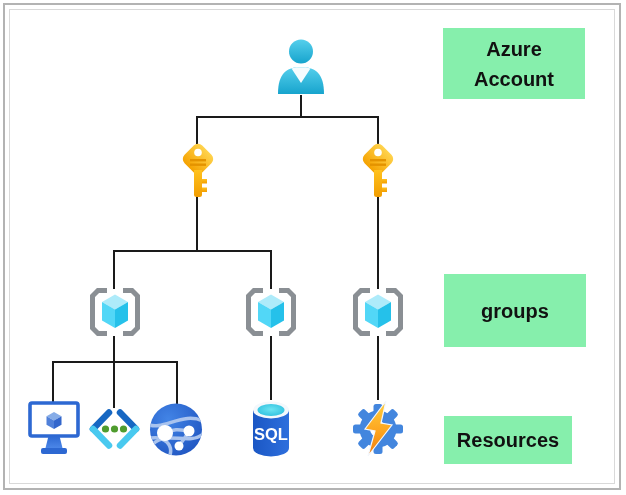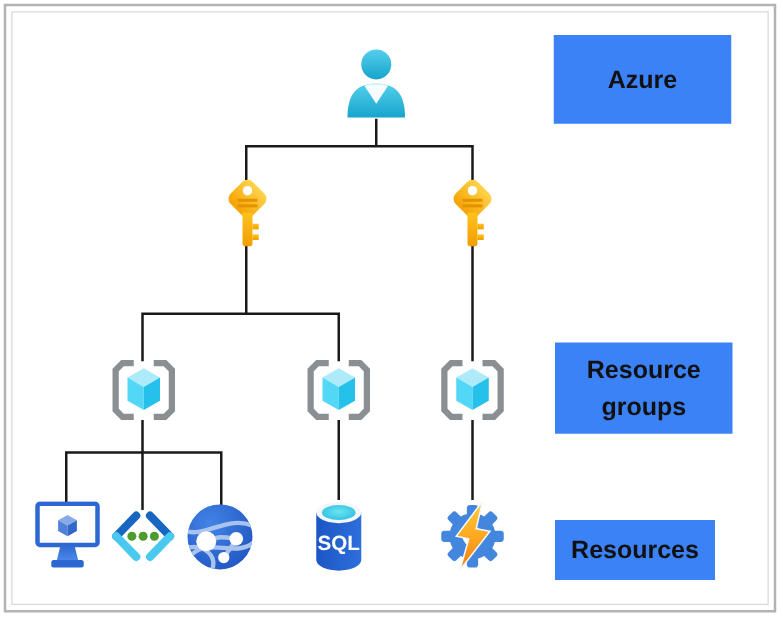--- a/index.html
+++ b/index.html
@@ -8,21 +8,21 @@
     font-family:"Liberation Sans",sans-serif;overflow:hidden;
   }
   .frame-outer{position:absolute;left:3px;top:3px;right:5px;bottom:5px;
     border:2px solid #b3b3b3;pointer-events:none;}
   .frame-inner{position:absolute;left:9px;top:9px;right:11px;bottom:11px;
     border:1px solid #d9d9d9;pointer-events:none;}
   .connectors{position:absolute;left:0;top:0;}
   .icon{position:absolute;text-align:right;}
   .icon svg{display:block;width:100%;height:100%;}
   .legend-box{
-    position:absolute;background:#3b82f6;display:flex;flex-direction:column;
+    position:absolute;background:#86efac;display:flex;flex-direction:column;
     align-items:center;justify-content:center;text-align:center;
     color:#111111;font-weight:bold;font-size:20px;line-height:30px;
   }
   #lg-account{left:443px;top:28px;width:142px;height:71px;}
   #lg-subs{left:443px;top:172px;width:142px;height:46px;}
   #lg-rg{left:444px;top:274px;width:142px;height:73px;}
   #lg-res{left:444px;top:416px;width:128px;height:48px;}
   #ic-person{left:275px;top:38px;width:52px;height:57px;}
   #ic-key1{left:176px;top:141px;width:44px;height:58px;}
   #ic-key2{left:356px;top:141px;width:44px;height:58px;}
@@ -210,23 +210,23 @@
         </g>
         <circle cx="28" cy="30" r="18.5"></circle>
       </g>
       <circle cx="28" cy="30" r="8" fill="#ffffff"></circle>
       <path d="M36,2 L15,30 L25,32 L18,57 L42,26 L31,24 Z" fill="url(#boltg)" stroke="#f4f8fe" stroke-width="1.2"></path>
     </svg>
   </div>
 
   <div class="legend-box" id="lg-account">
     <div>Azure</div>
+    <div>Account</div>
   </div>
   <div class="legend-box" id="lg-rg">
-    <div>Resource</div>
     <div>groups</div>
   </div>
   <div class="legend-box" id="lg-res">
     <div>Resources</div>
   </div>
 
   <div class="frame-inner"></div>
   <div class="frame-outer"></div>
 </div>
 

